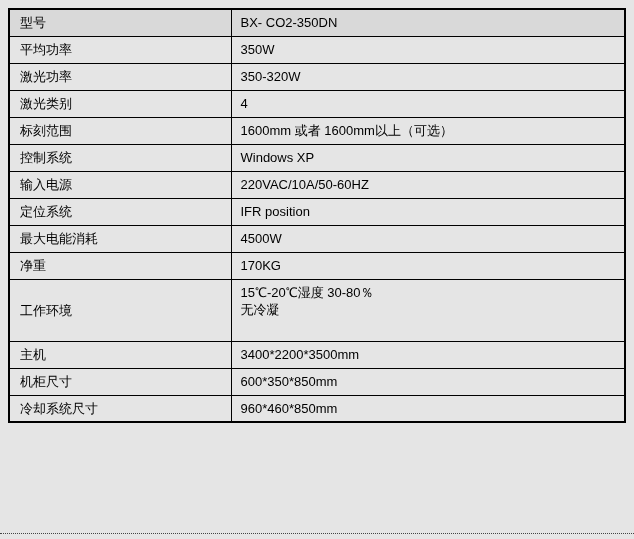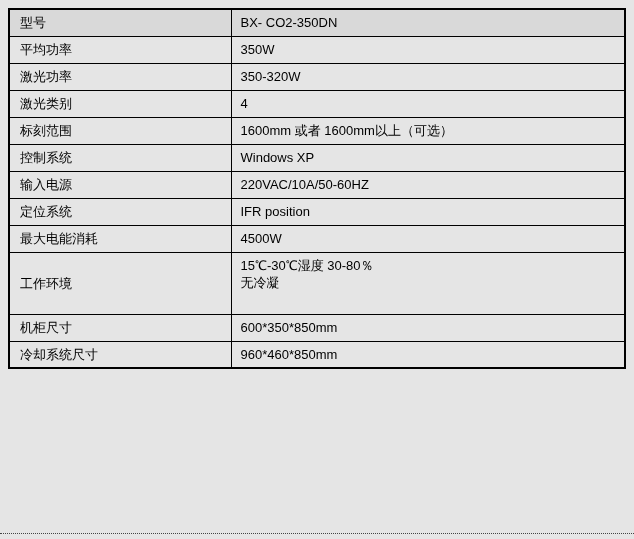--- a/index.html
+++ b/index.html
@@ -97,24 +97,32 @@
           <td class="value-cell">220VAC/10A/50-60HZ</td>
         </tr>
         <tr>
           <td class="label-cell">定位系统</td>
           <td class="value-cell">IFR position</td>
         </tr>
         <tr>
           <td class="label-cell">最大电能消耗</td>
           <td class="value-cell">4500W</td>
         </tr>
+        <tr>
+          <td class="label-cell">净重</td>
+          <td class="value-cell">170KG</td>
+        </tr>
         <tr class="tall-row">
           <td class="label-cell">工作环境</td>
-          <td class="value-cell">15℃-30℃湿度 30-80％
+          <td class="value-cell">15℃-20℃湿度 30-80％
 无冷凝</td>
+        </tr>
+        <tr>
+          <td class="label-cell">主机</td>
+          <td class="value-cell">3400*2200*3500mm</td>
         </tr>
         <tr>
           <td class="label-cell">机柜尺寸</td>
           <td class="value-cell">600*350*850mm</td>
         </tr>
         <tr>
           <td class="label-cell">冷却系统尺寸</td>
           <td class="value-cell">960*460*850mm</td>
         </tr>
       </tbody>

